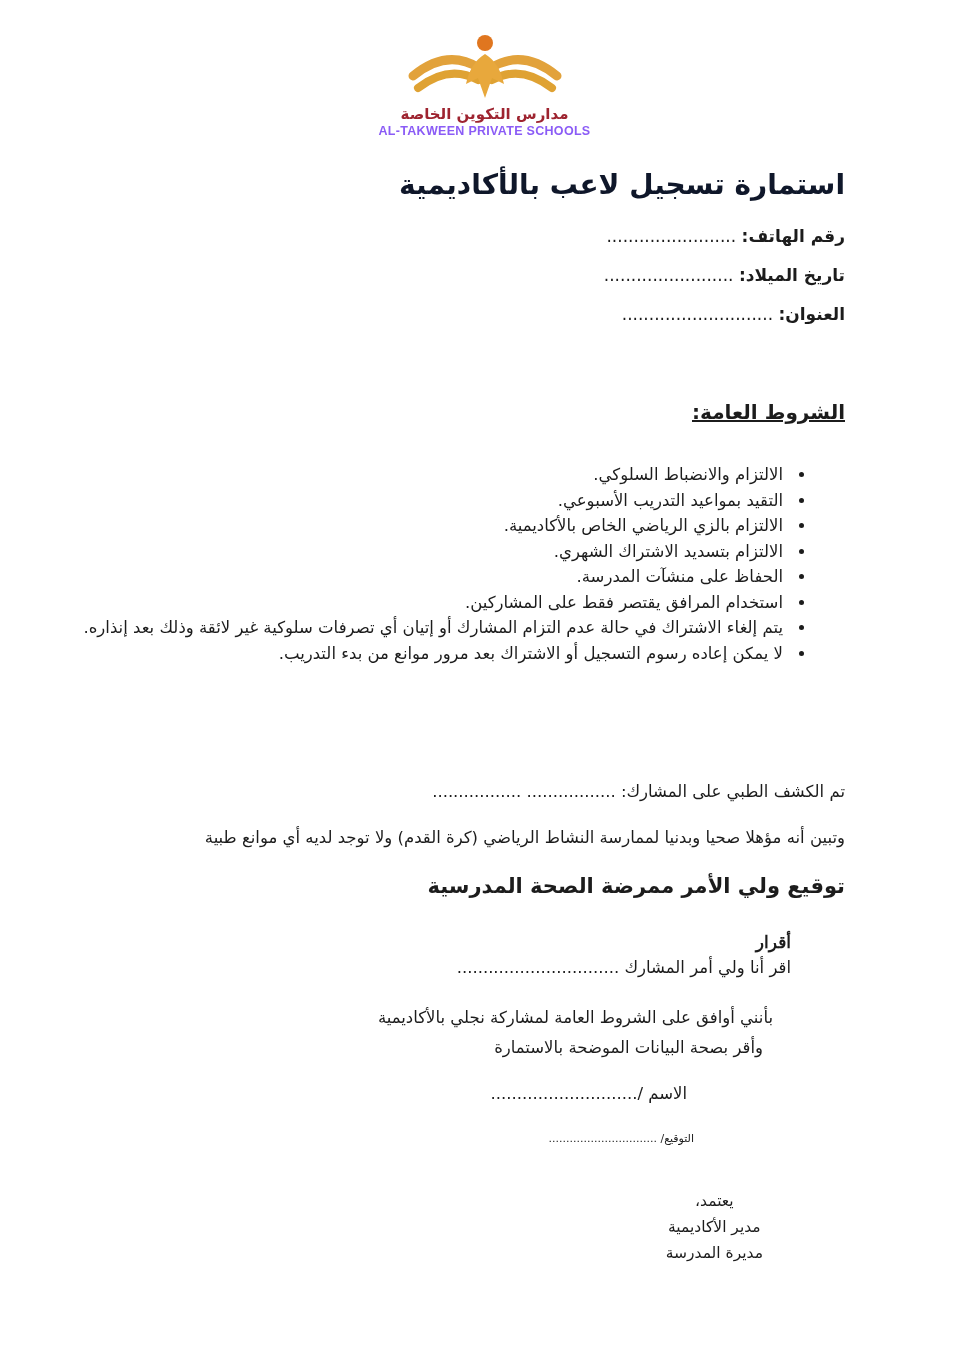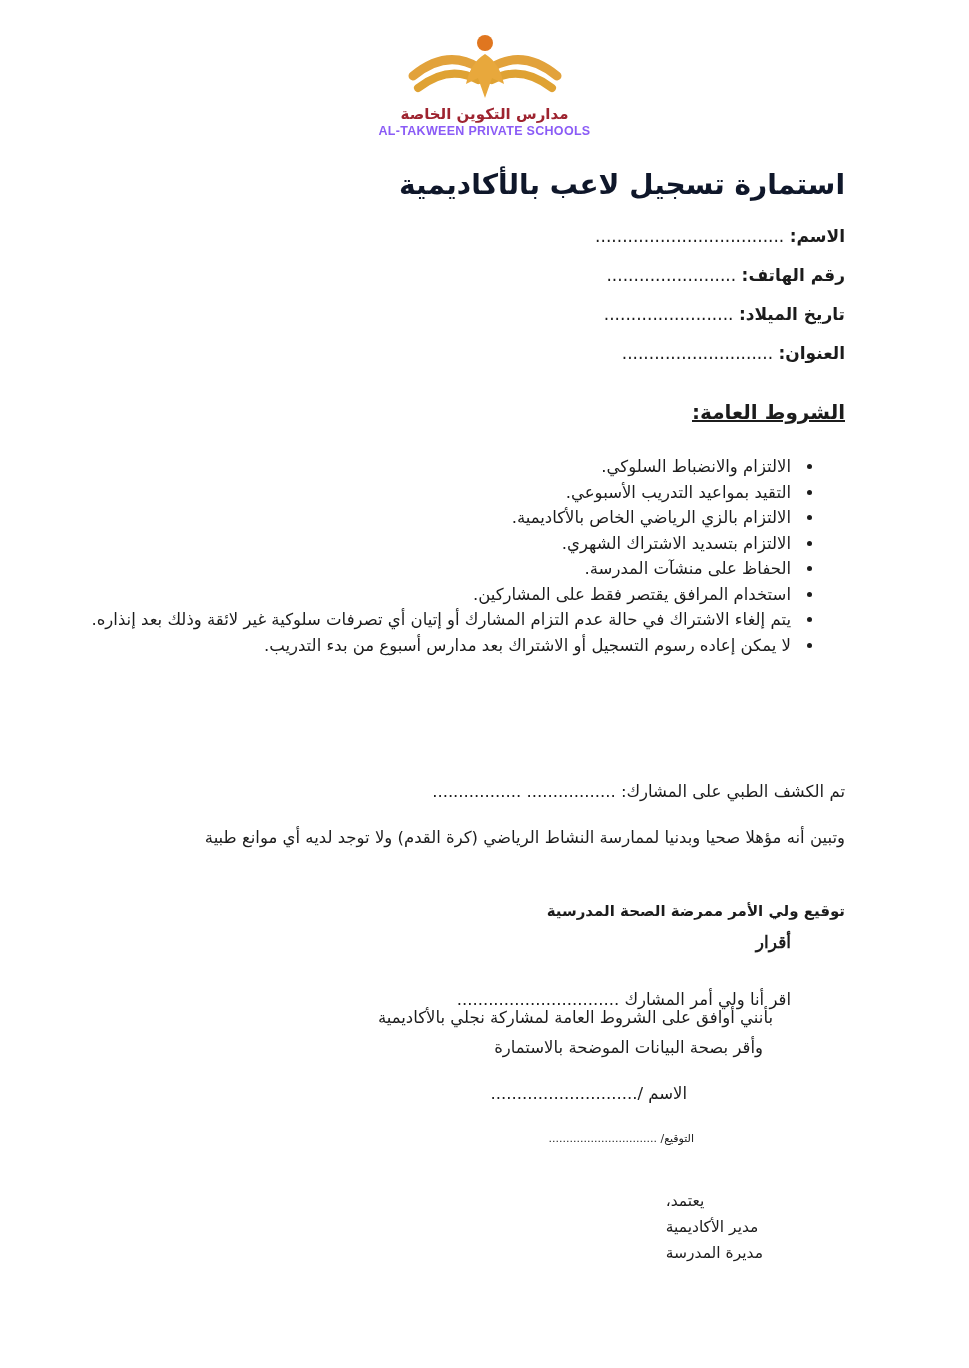--- a/index.html
+++ b/index.html
@@ -38,40 +38,40 @@
   
   .sec-heading{
     position:absolute;right:124px;
     font-size:20px;font-weight:bold;text-decoration:underline;
   }
   .h-terms{top:400px;}
   .h-medical{top:724px;}
   
   .terms-list{
     position:absolute;top:446px;right:124px;width:718px;
-    margin:8px;padding:0 42px 0 0;
+    margin:16px;padding:0 42px 0 0;
     font-size:16.5px;line-height:25.5px;
     list-style:disc;
   }
   .terms-list li{margin:0;padding-right:4px;}
   
   .med-line1{position:absolute;top:782px;right:124px;font-size:16.5px;}
   .med-line2{position:absolute;top:828px;right:124px;font-size:16.5px;}
-  .med-sig{position:absolute;top:874px;right:124px;font-size:15px;font-weight:bold;margin-top:28px;}
+  .med-sig{position:absolute;top:874px;right:124px;font-size:21px;font-weight:bold;}
   
   .decl-heading{position:absolute;top:932px;right:178px;font-size:17px;font-weight:bold;font-family:Liberation Serif, serif;}
-  .decl-line1{position:absolute;top:958px;right:178px;font-size:16.5px;margin-top:32px;}
+  .decl-line1{position:absolute;top:958px;right:178px;font-size:16.5px;}
   .decl-line2{position:absolute;top:1008px;right:196px;font-size:16.5px;}
   .decl-line3{position:absolute;top:1038px;right:206px;font-size:16.5px;}
   .decl-name{position:absolute;top:1084px;right:282px;font-size:16.5px;}
   .decl-sig{position:absolute;top:1132px;right:275px;font-size:11px;}
   
   .approval{
     position:absolute;top:1188px;right:206px;
-    font-size:15.5px;line-height:26px;text-align:left;
+    font-size:15.5px;line-height:26px;text-align:center;
   }
 </style>
 </head>
 <body>
 
 <div class="page">
 
   <div class="logo">
     <span>
       <svg width="160" height="74" viewBox="0 0 160 74" xmlns="http://www.w3.org/2000/svg">
@@ -87,24 +87,20 @@
       </svg>
     </span>
     <div class="logo-ar">مدارس التكوين الخاصة</div>
     <div class="logo-en">AL-TAKWEEN PRIVATE SCHOOLS</div>
   </div>
 
   <div class="title">استمارة تسجيل لاعب بالأكاديمية</div>
 
   <div class="fields">
     <div class="field">
-      <span class="flabel">الاسم:</span>
-      <span class="fdots">...................................</span>
-    </div>
-    <div class="field">
       <span class="flabel">رقم الهاتف:</span>
       <span class="fdots">........................</span>
     </div>
     <div class="field">
       <span class="flabel">تاريخ الميلاد:</span>
       <span class="fdots">........................</span>
     </div>
     <div class="field">
       <span class="flabel">العنوان:</span>
       <span class="fdots">............................</span>
@@ -113,21 +109,21 @@
 
   <div class="sec-heading h-terms">الشروط العامة:</div>
   <ul class="terms-list">
     <li>الالتزام والانضباط السلوكي.</li>
     <li>التقيد بمواعيد التدريب الأسبوعي.</li>
     <li>الالتزام بالزي الرياضي الخاص بالأكاديمية.</li>
     <li>الالتزام بتسديد الاشتراك الشهري.</li>
     <li>الحفاظ على منشآت المدرسة.</li>
     <li>استخدام المرافق يقتصر فقط على المشاركين.</li>
     <li>يتم إلغاء الاشتراك في حالة عدم التزام المشارك أو إتيان أي تصرفات سلوكية غير لائقة وذلك بعد إنذاره.</li>
-    <li>لا يمكن إعاده رسوم التسجيل أو الاشتراك بعد مدارس أسبوع من بدء التدريب.</li>
+    <li>لا يمكن إعاده رسوم التسجيل أو الاشتراك بعد مرور موانع من بدء التدريب.</li>
   </ul>
 
   <div class="med-line1">تم الكشف الطبي على المشارك: ................. .................</div>
   <div class="med-line2">وتبين أنه مؤهلا صحيا وبدنيا لممارسة النشاط الرياضي (كرة القدم) ولا توجد لديه أي موانع طبية</div>
   <div class="med-sig">توقيع ولي الأمر ممرضة الصحة المدرسية</div>
 
   <div class="decl-heading">أقرار</div>
   <div class="decl-line1">اقر أنا ولي أمر المشارك ...............................</div>
   <div class="decl-line2">بأنني أوافق على الشروط العامة لمشاركة نجلي بالأكاديمية</div>
   <div class="decl-line3">وأقر بصحة البيانات الموضحة بالاستمارة</div>

